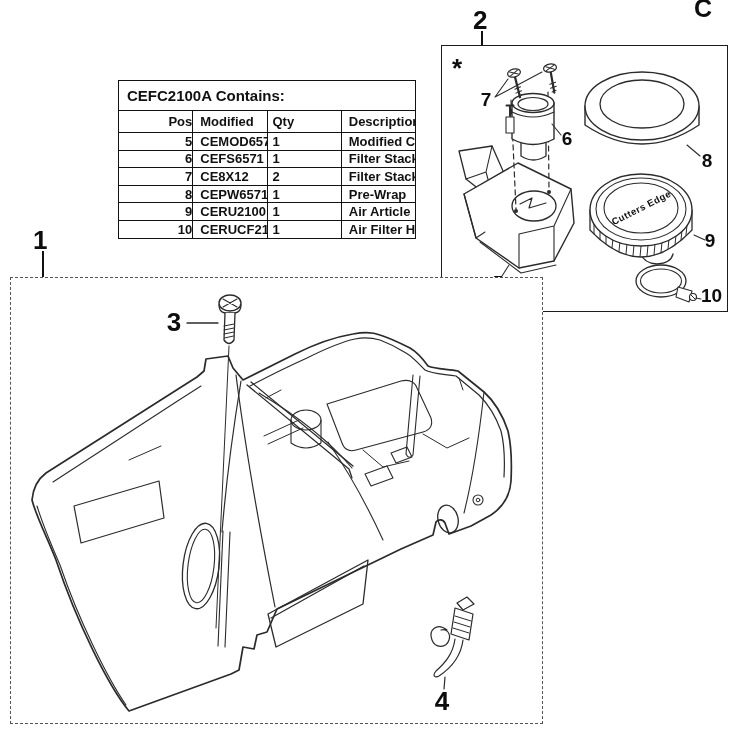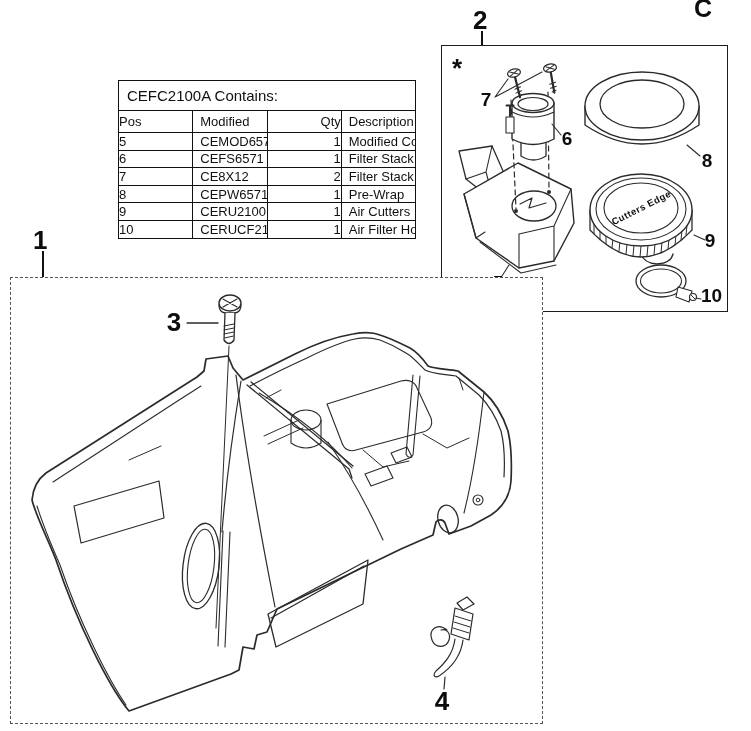--- a/index.html
+++ b/index.html
@@ -8,30 +8,30 @@
     position:relative; width:751px; height:731px; background:#ffffff;
     color:#111; overflow:hidden;
   }
   
   #parts-table {
     position:absolute; left:118px; top:80px; width:298px;
     border-collapse:collapse; table-layout:fixed;
   }
   #parts-table td, #parts-table th {
     border:1.6px solid #111; color:#111;
-    font-size:13px; font-weight:normal; line-height:1;
+    font-size:13px; font-weight:bold; line-height:1;
     padding:0 0 0 7px; text-align:left; vertical-align:middle;
     white-space:nowrap; overflow:hidden;margin-top:40px;
   }
   #parts-table .title-cell { height:30px; font-size:15px; padding-left:8px; }
   #parts-table .head-row td { height:22px; }
   #parts-table .data-row td { height:17.6px; }
-  #parts-table .c-pos  { width:35px; text-align:left; padding-left:0; }
+  #parts-table .c-pos  { width:35px; text-align:right; padding-left:0; }
   #parts-table .c-art  { width:89px; }
-  #parts-table .c-qty  { width:34px; text-align:right; padding-left:5px; }
+  #parts-table .c-qty  { width:34px; text-align:left; padding-left:5px; }
   #parts-table .c-desc { width:140px; }
   
   .lbl {
     position:absolute; font-weight:bold; color:#0d0d0d;
     font-size:26px; line-height:1;
   }
   .vline { position:absolute; width:0; border-left:2px solid #111; }
   #marker-c { position:absolute; left:694px; top:-6px; font-size:25px; font-weight:bold; color:#0d0d0d; }
   
   #detail-box {
@@ -86,21 +86,21 @@
       <tr class="data-row">
         <td class="c-pos">8</td>
         <td class="c-art">CEPW6571</td>
         <td class="c-qty">1</td>
         <td class="c-desc">Pre-Wrap</td>
       </tr>
       <tr class="data-row">
         <td class="c-pos">9</td>
         <td class="c-art">CERU2100</td>
         <td class="c-qty">1</td>
-        <td class="c-desc">Air Cutters</td>
+        <td class="c-desc">Air Article</td>
       </tr>
       <tr class="data-row">
         <td class="c-pos">10</td>
         <td class="c-art">CERUCF2100</td>
         <td class="c-qty">1</td>
         <td class="c-desc">Air Filter Hold Clamp</td>
       </tr>
     </tbody>
   </table>
 

